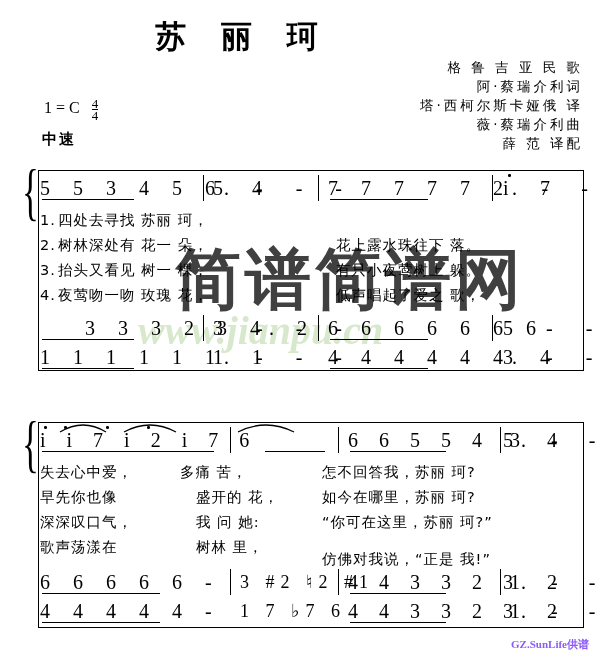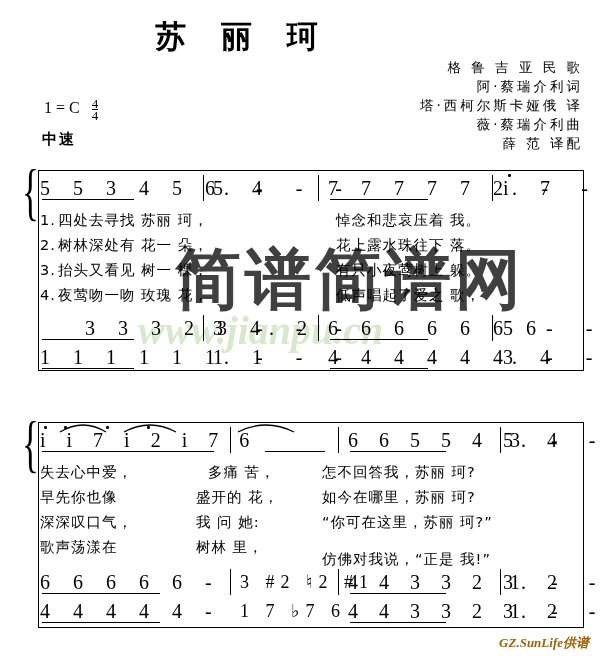--- a/index.html
+++ b/index.html
@@ -138,25 +138,24 @@
   }
   .under { position: absolute; height: 1.3px; background: #000; }
   .slur { position: absolute; }
   .dotu { position: absolute; width: 2.6px; height: 2.6px; border-radius: 50%; background: #000; }
 
   .footer {
     position: absolute;
     right: 16px;
     bottom: 8px;
     font-family: "Liberation Serif", serif;
-    font-size: 13px;
-    color: #a16207;
-    font-weight: bold;
-    z-index: 3;
-    font-style: italic;
+    font-size: 11px;
+    color: #8b5cf6;
+    font-weight: bold;
+    z-index: 3;
   }
 </style>
 </head>
 <body>
 
 <div class="watermark">
   <div class="wm-cn">简谱简谱网</div>
   <div class="wm-url">www.jianpu.cn</div>
 </div>
 
@@ -192,21 +191,20 @@
   <div class="bar" style="left:203px; top:175px; height:26px;"></div>
   <div class="n" style="left:213px; top:178px; letter-spacing:14px;">5 - - -</div>
   <div class="bar" style="left:318px; top:175px; height:26px;"></div>
   <div class="n" style="left:328px; top:178px; letter-spacing:9px;">7 7 7 7 7  2. 7</div>
   <div class="under" style="left:330px; top:199px; width:98px;"></div>
   <div class="bar" style="left:492px; top:175px; height:26px;"></div>
   <div class="n" style="left:503px; top:178px; letter-spacing:14px;">i - - -</div>
 
   <div class="lyr" style="left:40px; top:212px; letter-spacing:1px;">1.</div>
   <div class="lyr" style="left:58px; top:212px; letter-spacing:1px;">四处去寻找  苏丽 珂，</div>
-  <div class="lyr" style="left:336px; top:212px; letter-spacing:1px;">悼念和悲哀压着 我。</div>
 
   <div class="lyr" style="left:40px; top:237px; letter-spacing:1px;">2.</div>
   <div class="lyr" style="left:58px; top:237px; letter-spacing:1px;">树林深处有  花一 朵，</div>
   <div class="lyr" style="left:336px; top:237px; letter-spacing:1px;">花上露水珠往下 落。</div>
 
   <div class="lyr" style="left:40px; top:262px; letter-spacing:1px;">3.</div>
   <div class="lyr" style="left:58px; top:262px; letter-spacing:1px;">抬头又看见  树一 棵，</div>
   <div class="lyr" style="left:336px; top:262px; letter-spacing:1px;">有只小夜莺树上 躲。</div>
 
   <div class="lyr" style="left:40px; top:287px; letter-spacing:1px;">4.</div>
@@ -246,21 +244,21 @@
   <div class="bar" style="left:500px; top:427px; height:26px;"></div>
   <div class="n" style="left:510px; top:430px; letter-spacing:13px;">3 - - -</div>
 
   <svg class="slur" style="left:38px; top:416px; width:300px; height:18px;" viewBox="0 0 300 18">
     <path d="M22,16 Q45,2 68,16" fill="none" stroke="#000" stroke-width="1.3"></path>
     <path d="M86,16 Q112,2 138,16" fill="none" stroke="#000" stroke-width="1.3"></path>
     <path d="M200,16 Q228,2 256,16" fill="none" stroke="#000" stroke-width="1.3"></path>
   </svg>
 
   <div class="lyr" style="left:40px; top:464px; letter-spacing:1px;">失去心中爱，</div>
-  <div class="lyr" style="left:208px; top:464px; letter-spacing:1px;">多痛   苦，</div>
+  <div class="lyr" style="left:180px; top:464px; letter-spacing:1px;">多痛   苦，</div>
   <div class="lyr" style="left:322px; top:464px; letter-spacing:1px;">怎不回答我，苏丽 珂?</div>
 
   <div class="lyr" style="left:40px; top:489px; letter-spacing:1px;">早先你也像</div>
   <div class="lyr" style="left:196px; top:489px; letter-spacing:1px;">盛开的 花，</div>
   <div class="lyr" style="left:322px; top:489px; letter-spacing:1px;">如今在哪里，苏丽 珂?</div>
 
   <div class="lyr" style="left:40px; top:514px; letter-spacing:1px;">深深叹口气，</div>
   <div class="lyr" style="left:196px; top:514px; letter-spacing:1px;">我 问   她:</div>
   <div class="lyr" style="left:322px; top:514px; letter-spacing:1px;">“你可在这里，苏丽 珂?”</div>
 

